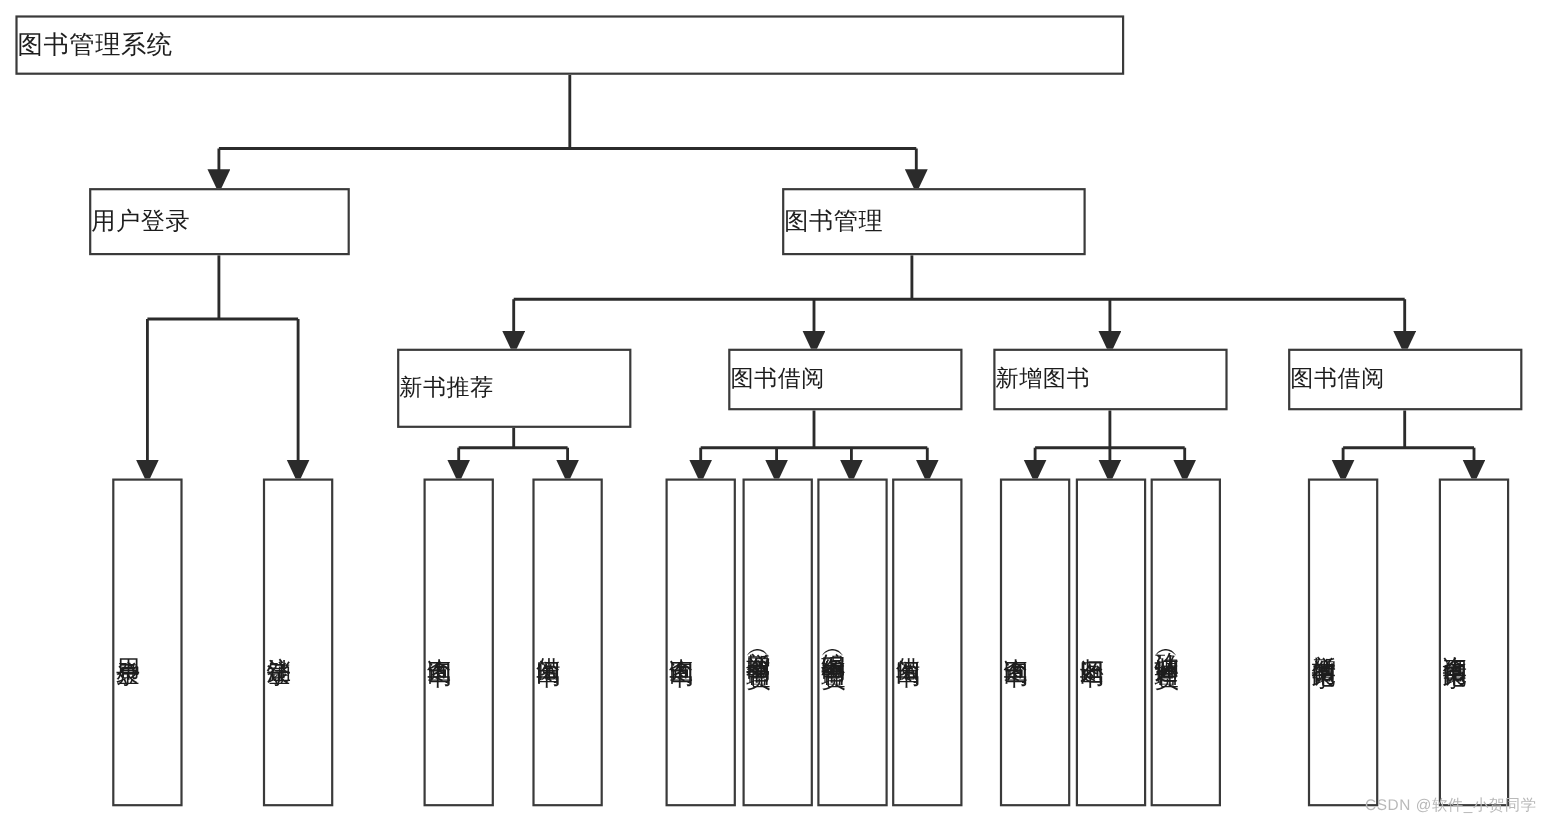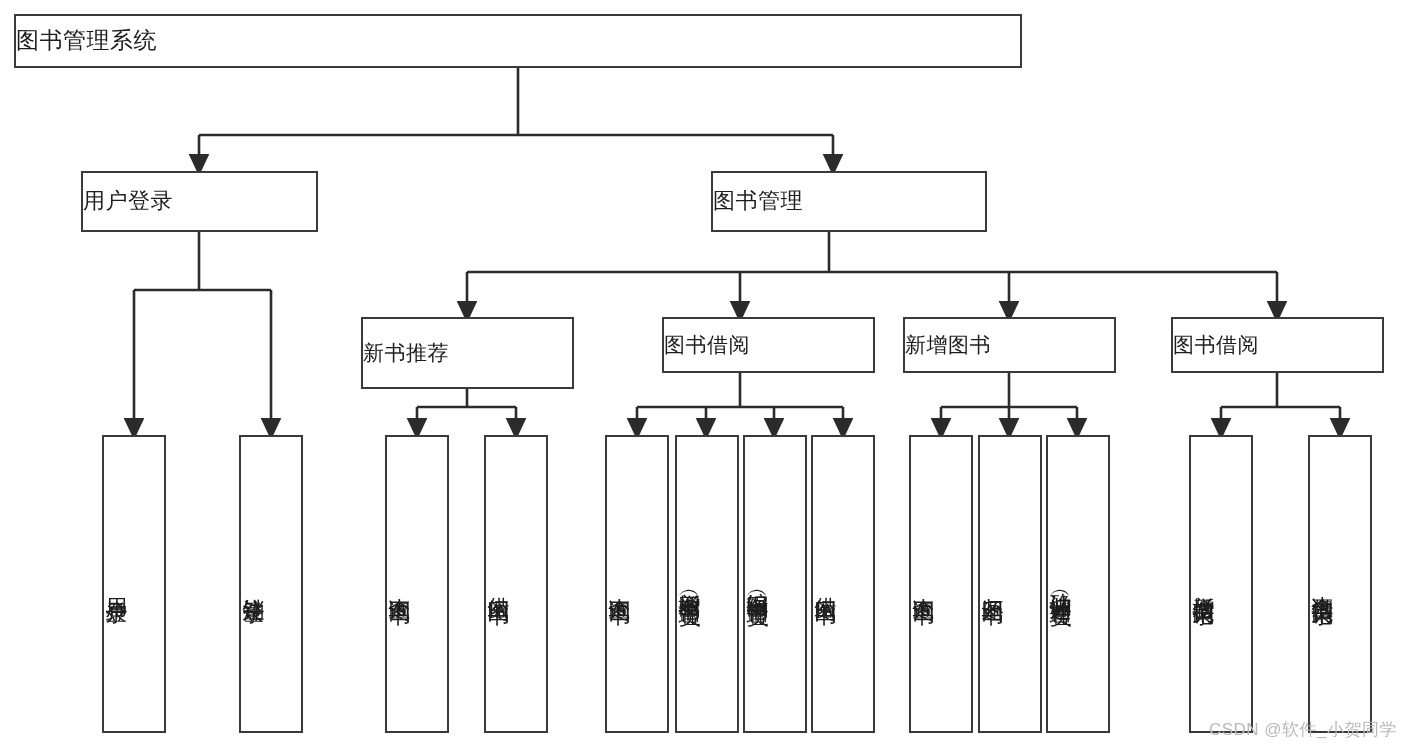--- a/index.html
+++ b/index.html
@@ -51,21 +51,21 @@
     writing-mode: vertical-rl;
     text-orientation: upright;
     line-height: 1.16;
     letter-spacing: 2px;
     white-space: nowrap;
   }
   #watermark {
     position: absolute;
     right: 8px;
     bottom: 6px;
-    font-size: 17px;
+    font-size: 14px;
     color: #b9b9b9;
     letter-spacing: 0.5px;
     z-index: 3;
     white-space: nowrap;
   }
 </style>
 </head>
 <body>
 
 <div id="canvas">

